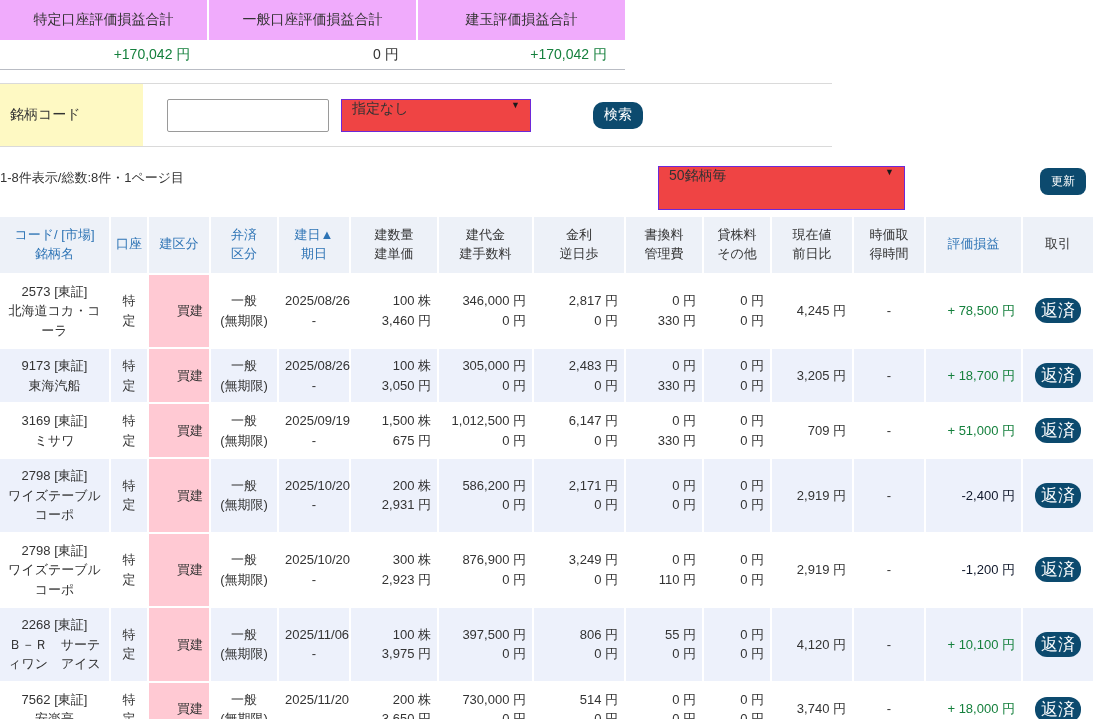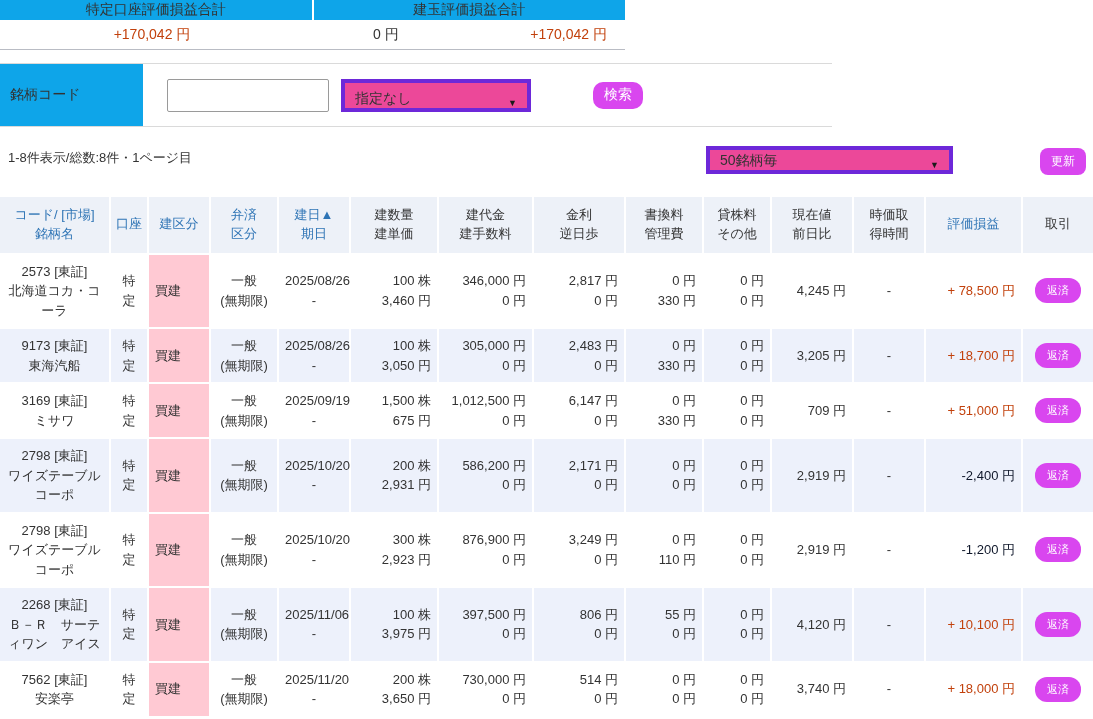--- a/index.html
+++ b/index.html
@@ -3,99 +3,100 @@
 <meta charset="utf-8">
 <style>
   * { box-sizing: border-box; }
   html,body { margin:0; padding:0; background:#fff; }
   body {
     width:1093px; height:719px; overflow:hidden;
     font-family:"Liberation Sans","DejaVu Sans",sans-serif;
     color:#333; font-size:13px;
   }
   
-  .summary-labels { display:flex; width:625px; height:20px; background:#0ea5e9; }
+  .summary-labels { display:flex; width:625px; height:40px; background:#f0abfc; }
   .summary-labels .lab {
     flex:1; display:flex; align-items:center; justify-content:center;
     font-size:14px; border-right:2px solid #fff;
   }
   .summary-labels .lab:last-child { border-right:none; }
   .summary-values { display:flex; width:625px; height:30px; border-bottom:1px solid #b9bcc4; }
   .summary-values .val {
     flex:1; display:flex; align-items:center; justify-content:flex-end;
     padding-right:18px; font-size:14px;
   }
-  .pos { color:#c2410c; }
+  .pos { color:#15803d; }
   .neg { color:#0f172a; }
   
   .search-band {
     margin-top:13px; width:832px; height:64px; display:flex;
     border-top:1px solid #dadada; border-bottom:1px solid #dadada;
   }
   .search-band .cell-label {
-    background:#0ea5e9; display:flex; align-items:center; padding-left:10px;
+    background:#fef9c3; display:flex; align-items:center; padding-left:10px;
     font-size:14px; border-right:2px solid #fff;
   }
   .cell-label.w1 { width:145px; }
   .cell-label.w2 { width:136px; }
   .cell-field { display:flex; align-items:center; background:#fff; }
   .cell-field.f1 { width:192px; border-right:2px solid #fff; }
   .cell-field.f2 { width:357px; }
   .text-input {
     margin-left:22px; width:162px; height:33px;
     border:1px solid #9a9a9a; border-radius:2px; padding:0 6px; font-size:14px;
   }
   .selectbox {
-    height:33px; background:#ec4899; border:4px solid #6d28d9;
-    display:flex; align-items:flex-end; justify-content:space-between;
+    height:33px; background:#ef4444; border:1px solid #6d28d9;
+    display:flex; align-items:flex-start; justify-content:space-between;
     padding:0 10px; font-size:14px; cursor:pointer;
   }
   .selectbox .arrow { font-size:9px; color:#1a1a1a; margin-left:8px; }
   .sel-status { width:190px; margin-left:4px; }
   .btn {
-    background:#d946ef; color:#fff; border:none; cursor:pointer;
+    background:#0c4a6e; color:#fff; border:none; cursor:pointer;
     display:flex; align-items:center; justify-content:center;
     font-family:inherit;
   }
   .search-btn { width:50px; height:27px; border-radius:10px; font-size:14px; margin-left:62px; }
   
   .pager { position:relative; width:1093px; height:70px; }
-  .pager-info { position:absolute; left:8px; top:22px; font-size:13px; }
-  .sel-perpage { position:absolute; left:658px; top:19px; width:247px; height:28px;margin-left:48px; }
+  .pager-info { position:absolute; left:0; top:22px; font-size:13px; }
+  .sel-perpage { position:absolute; left:658px; top:19px; width:247px; height:44px; }
   .refresh-btn { position:absolute; right:7px; top:21px; width:46px; height:27px; border-radius:8px; font-size:12px; }
   
   table.positions { border-collapse:collapse; table-layout:fixed; width:1093px; }
   .positions th {
     background:#edf1f8; font-weight:normal; font-size:13px; color:#333;
     padding:9px 3px; line-height:1.45; border-right:2px solid #fff; border-bottom:2px solid #fff;
     vertical-align:middle;
   }
   .positions th.blue { color:#2e74b5; }
   .positions th:last-child { border-right:none; }
   .positions td {
     padding:7px 6px; font-size:13px; line-height:1.5; vertical-align:middle;
     border-right:2px solid #fff; border-bottom:2px solid #fff; background:#fff;
   }
   .positions td:last-child { border-right:none; }
   .positions tr.alt td { background:#edf1fb; }
-  .positions td.pink { background:#ffc9d3 !important; text-align:left; }
+  .positions td.pink { background:#ffc9d3 !important; text-align:right; }
   .positions td.num { text-align:right; }
   .positions td.center { text-align:center; }
   .positions tbody { border-bottom:2px solid #8f9097; }
-  .repay-btn { width:46px; height:25px; border-radius:12px; font-size:11px; margin:0 auto; }
+  .repay-btn { width:46px; height:25px; border-radius:12px; font-size:17px; margin:0 auto; }
   .stock-cell { text-align:center; }
 </style>
 </head>
 <body>
 
 <div>
 
   <div>
     <div class="summary-labels" id="sum-labels">
         <div class="lab">特定口座評価損益合計</div>
+        <div class="lab">一般口座評価損益合計</div>
         <div class="lab">建玉評価損益合計</div>
       </div>
     <div class="summary-values" id="sum-values">
         <div class="val pos">+170,042 円</div>
         <div class="val ">0 円</div>
         <div class="val pos">+170,042 円</div>
       </div>
   </div>
 
   <div class="search-band">

